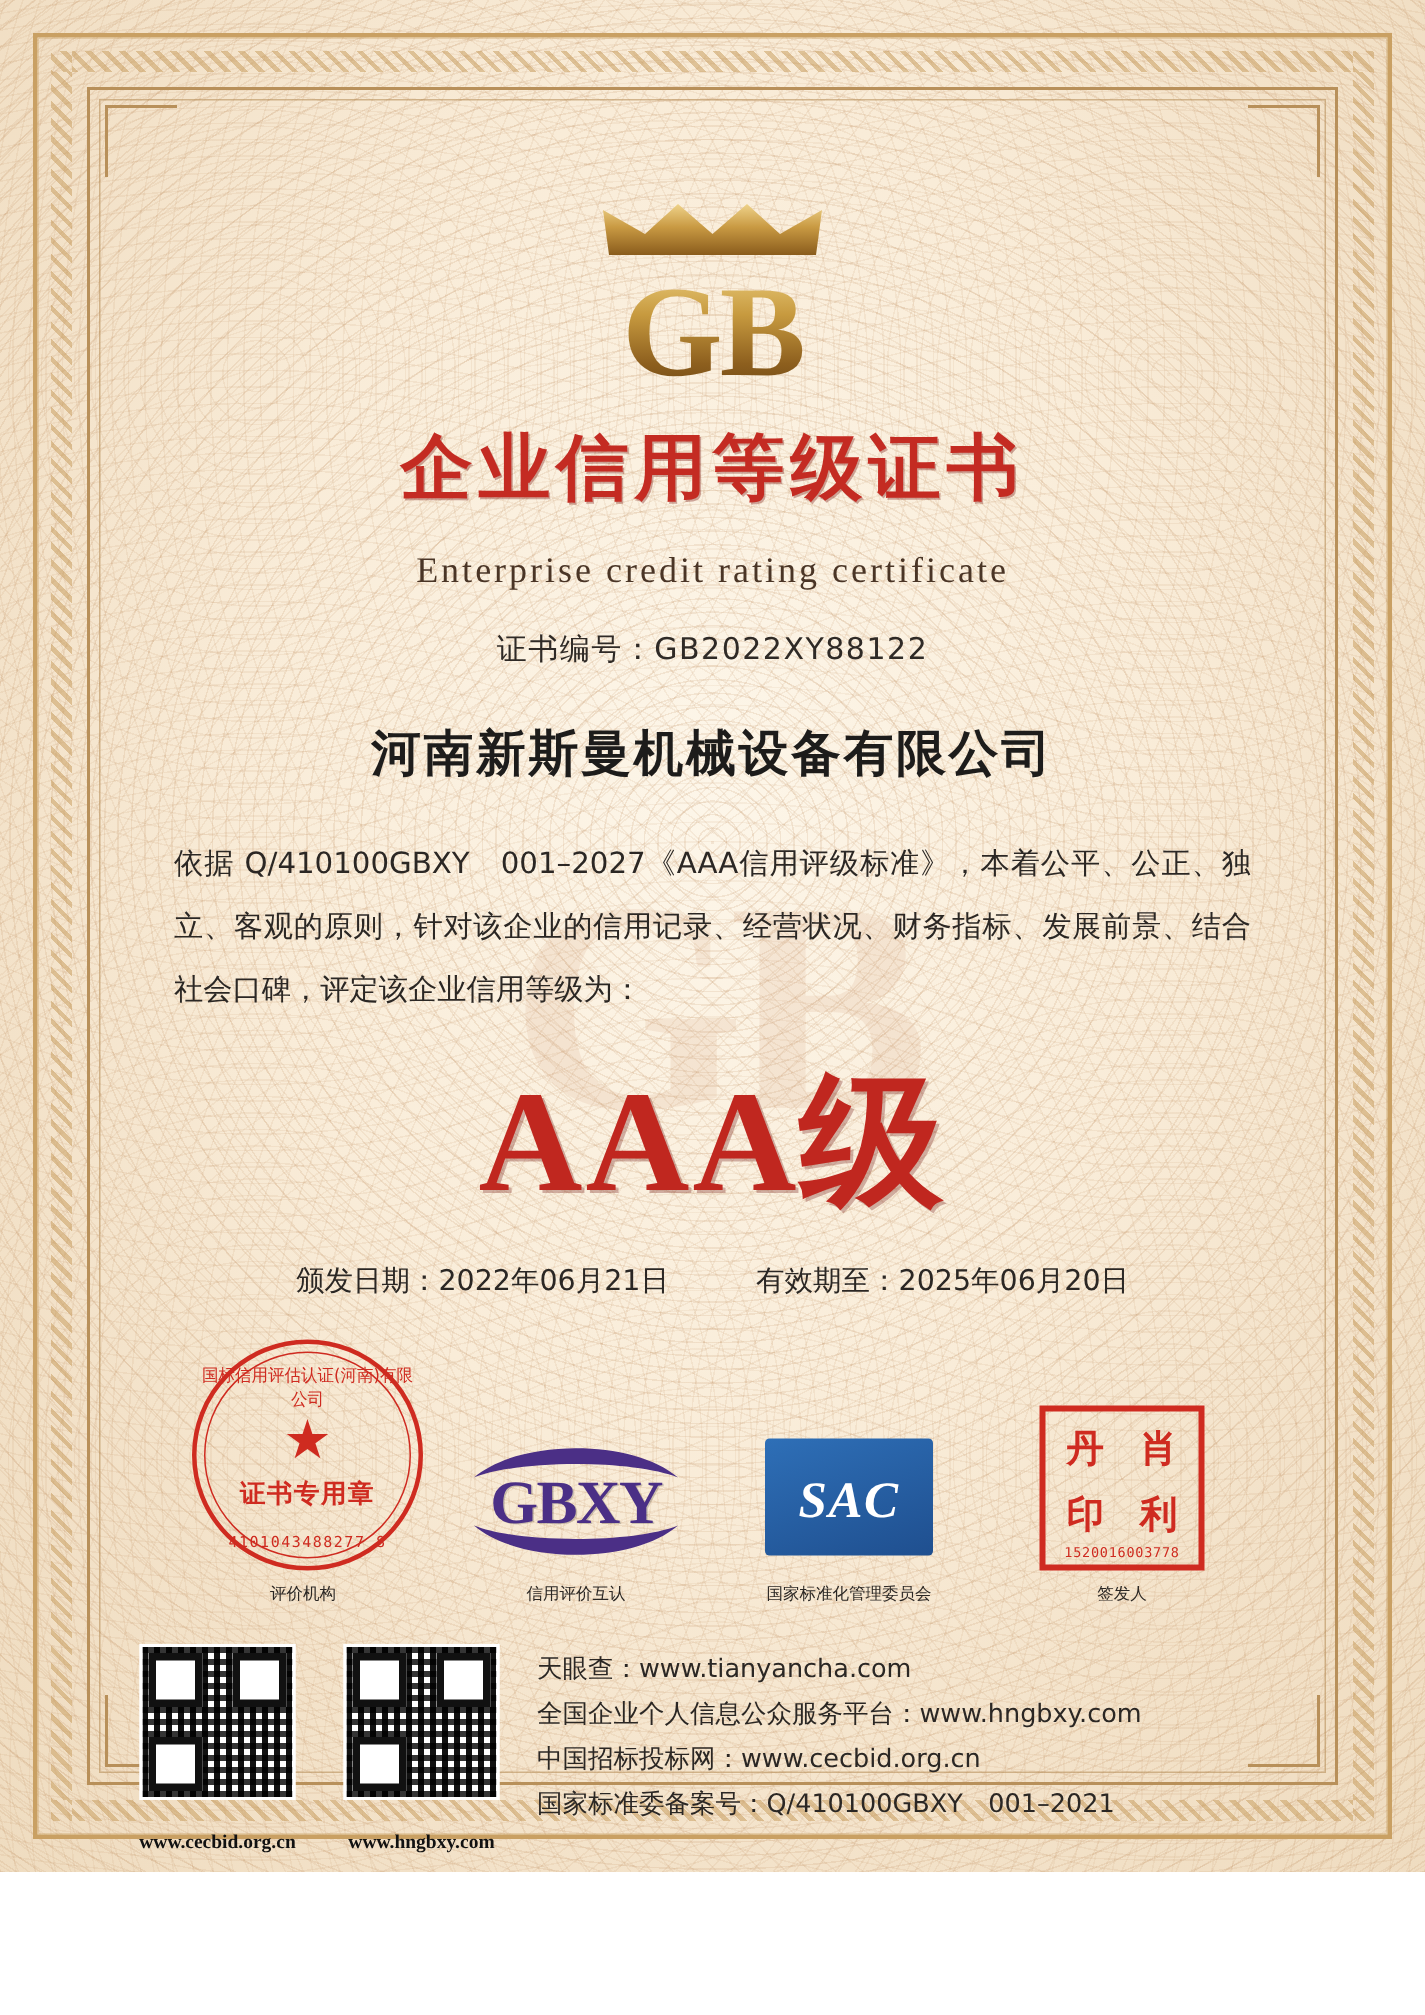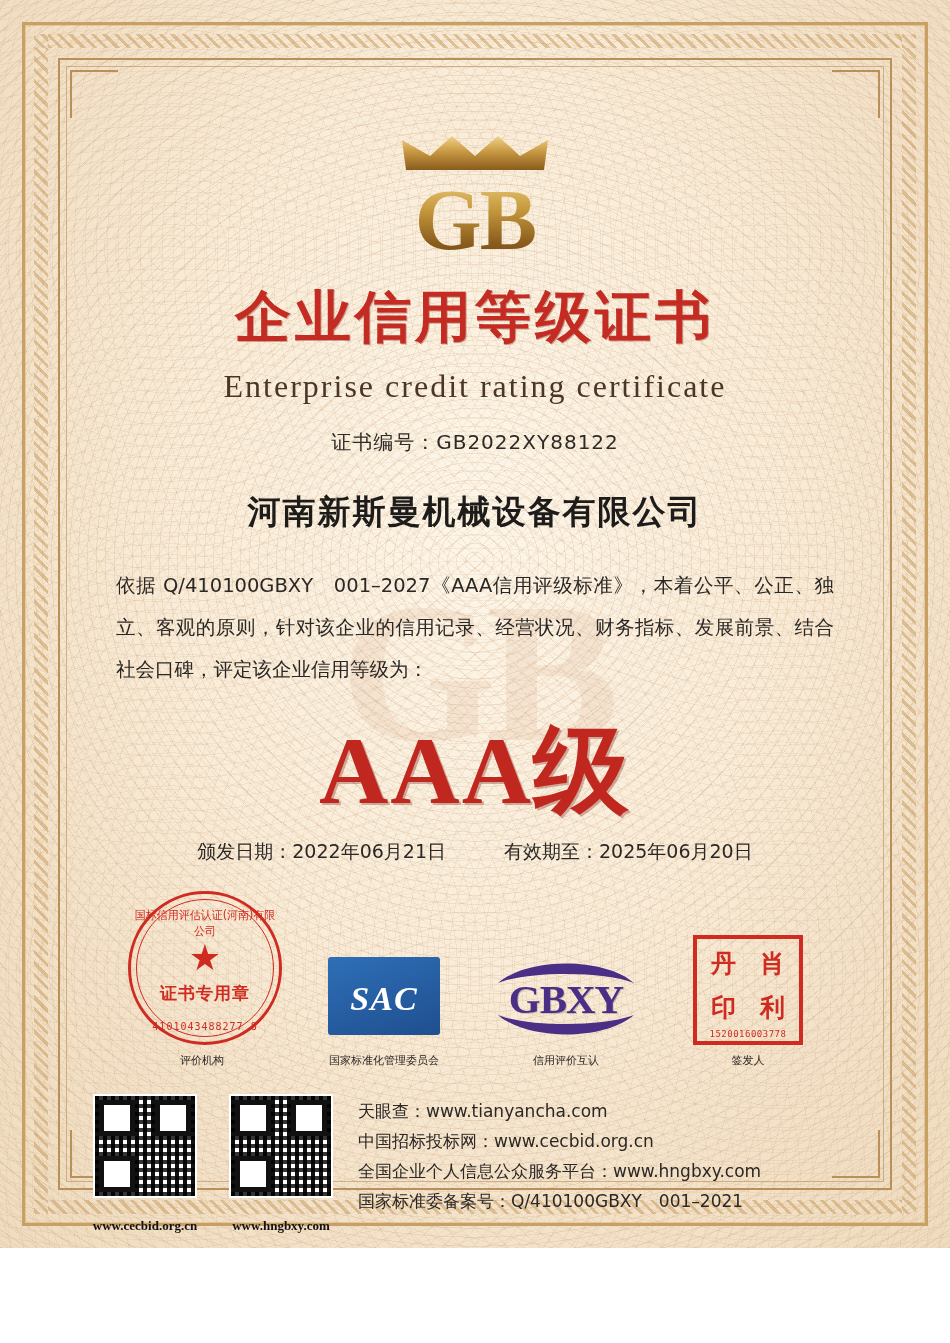--- a/index.html
+++ b/index.html
@@ -113,30 +113,30 @@
     -webkit-background-clip: text;
     background-clip: text;
     color: transparent;
   }
 
   .title-cn {
     margin-top: 16px;
     text-align: center;
     font-family: "DejaVu Sans", sans-serif;
     font-weight: bold;
-    font-size: 56px;
+    font-size: 48px;
     letter-spacing: 4px;
     color: #c42b22;
     text-shadow: 1px 1px 0 rgba(120,20,15,0.35);
   }
   .title-en {
-    margin-top: 12px;
-    text-align: center;
-    font-family: "Liberation Serif", serif;
-    font-size: 32px;
+    margin-top: 24px;
+    text-align: center;
+    font-family: "Liberation Serif", serif;
+    font-size: 24px;
     letter-spacing: 2px;
     color: #4a3526;
   }
   .cert-no {
     margin-top: 24px;
     text-align: center;
     font-family: "DejaVu Sans", sans-serif;
     font-size: 20px;
     color: #2f2a26;
     letter-spacing: 1px;
@@ -166,21 +166,21 @@
     font-weight: bold;
     font-size: 96px;
     color: #c0271f;
     letter-spacing: 2px;
     text-shadow: 2px 2px 0 rgba(110,18,14,0.3);
   }
   .grade .cn {
     font-family: "DejaVu Sans", sans-serif;
   }
   .dates {
-    margin-top: 2px;
+    margin-top: 14px;
     display: flex;
     justify-content: center;
     gap: 58px;
     font-family: "DejaVu Sans", sans-serif;
     font-size: 19px;
     color: #2b2724;
   }
 
   
   .seals {
@@ -437,36 +437,36 @@
           <div class="ring2"></div>
           <div class="arc-top">国标信用评估认证(河南)有限公司</div>
           <div class="star">★</div>
           <div class="mid">证书专用章</div>
           <div class="arc-bottom">4101043488277 8</div>
         </div>
         <div class="seal-caption">评价机构</div>
       </div>
 
       <div class="seal-item">
-        <div class="sac-logo">
-          <div class="sac-box"></div>
-          <div class="sac-text">SAC</div>
-        </div>
-        <div class="seal-caption">国家标准化管理委员会</div>
-      </div>
-
-      <div class="seal-item">
         <div class="gbxy-logo">
           <svg viewBox="0 0 148 92" width="148" height="92">
             <path d="M6 30 C36 4, 112 4, 142 30 C112 18, 36 18, 6 30 Z" fill="#4b2f86"></path>
             <path d="M6 62 C36 88, 112 88, 142 62 C112 74, 36 74, 6 62 Z" fill="#4b2f86"></path>
           </svg>
           <div class="gbxy-text">GBXY</div>
         </div>
         <div class="seal-caption">信用评价互认</div>
+      </div>
+
+      <div class="seal-item">
+        <div class="sac-logo">
+          <div class="sac-box"></div>
+          <div class="sac-text">SAC</div>
+        </div>
+        <div class="seal-caption">国家标准化管理委员会</div>
       </div>
 
       <div class="seal-item">
         <div class="name-seal">
           <div>丹</div>
           <div>肖</div>
           <div>印</div>
           <div>利</div>
           <div class="code">1520016003778</div>
         </div>
@@ -486,21 +486,21 @@
 
       <div class="qr-block">
         <div class="qr">
             <span class="eye-bl"></span>
           </div>
         <div class="qr-caption">www.hngbxy.com</div>
       </div>
 
       <div class="links">
         <div class="link-row">天眼查：www.tianyancha.com</div>
+        <div class="link-row">全国企业个人信息公众服务平台：www.hngbxy.com</div>
         <div class="link-row">中国招标投标网：www.cecbid.org.cn</div>
-        <div class="link-row">全国企业个人信息公众服务平台：www.hngbxy.com</div>
         <div class="link-row">国家标准委备案号：Q/410100GBXY　001–2021</div>
       </div>
 
     </div>
 
   </div>
 </div>
 
 </body></html>

